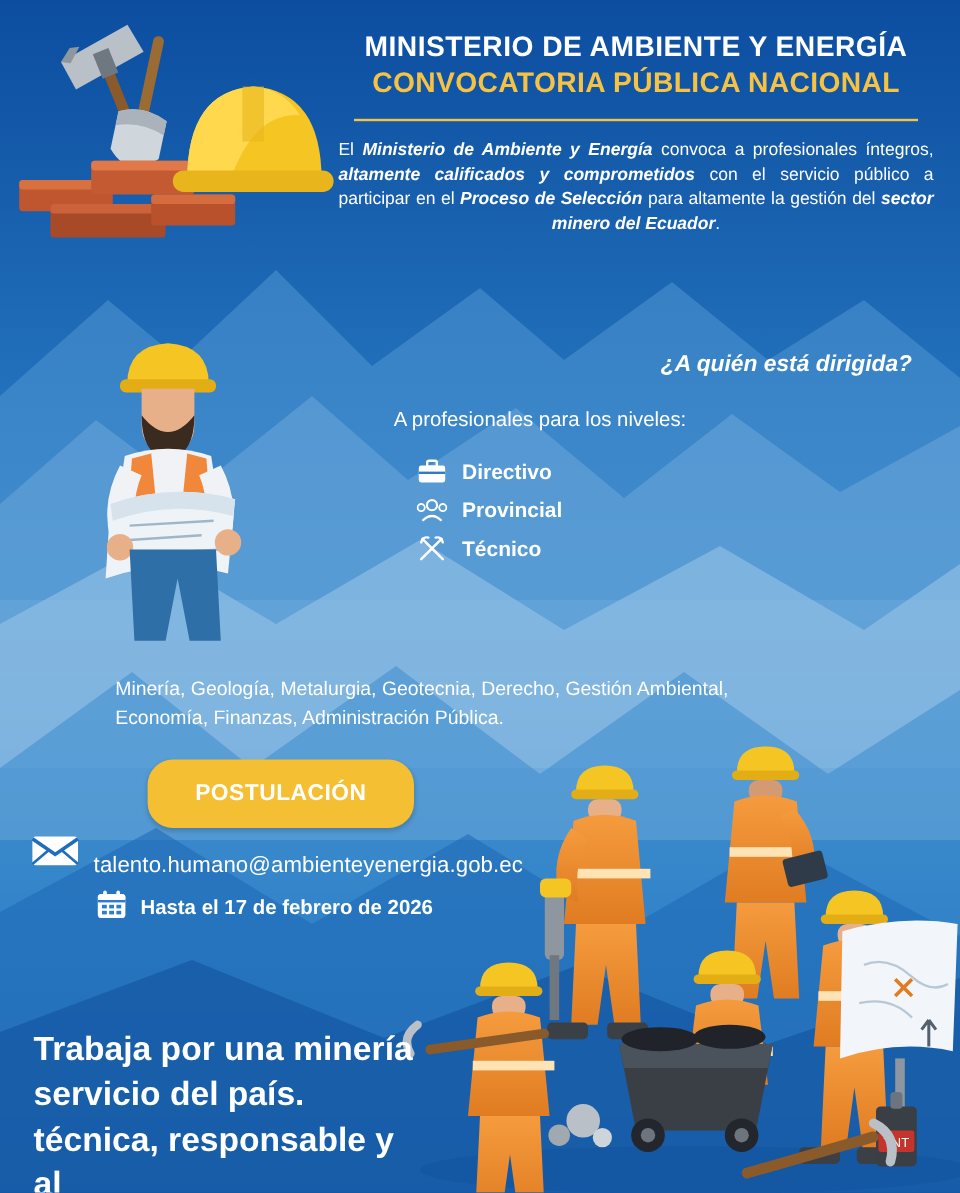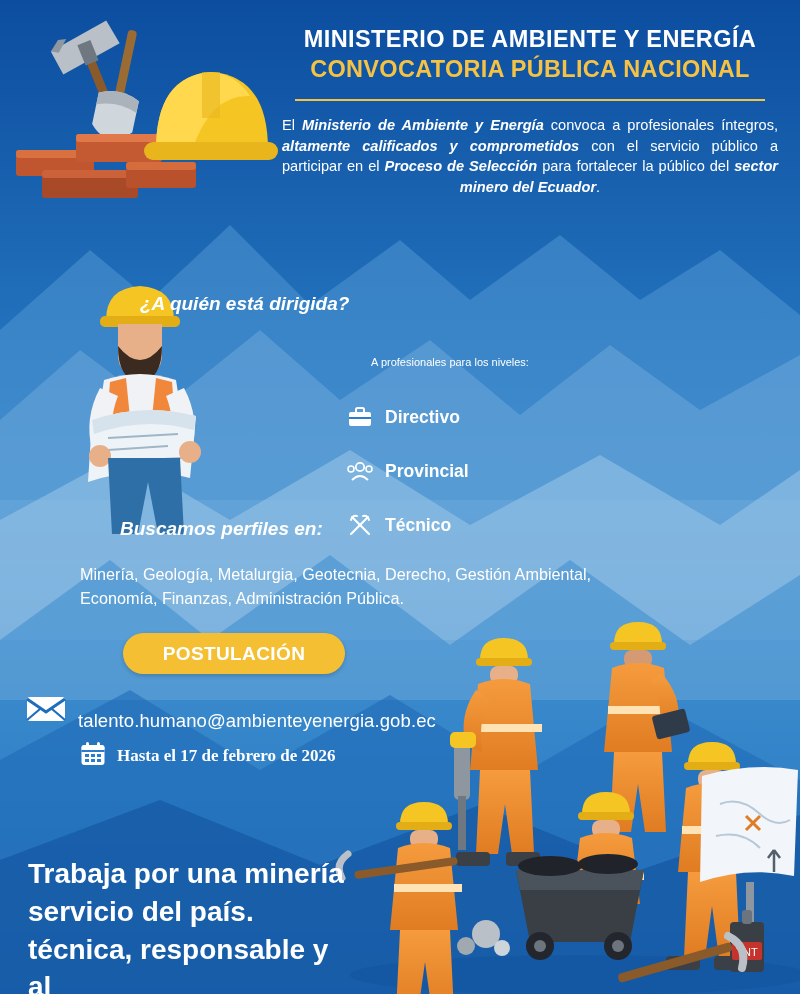--- a/index.html
+++ b/index.html
@@ -74,49 +74,48 @@
   }
   .intro b { font-weight: bold; font-style: italic; }
 
   
   .sec-title {
     position: absolute;
     font-size: 19px;
     font-weight: bold;
     font-style: italic;
     color: #ffffff;
-    text-align: left;
+    text-align: right;
     width: 100%;
   }
   .dirigida {
     top: 293px;
     left: 140px;
     width: 620px;
   }
   .sub-line {
     position: absolute;
-    top: 356px;
+    top: 340px;
     left: 140px;
     width: 620px;
     text-align: center;
-    font-size: 11px;
+    font-size: 17px;
     color: #ffffff;
   }
 
   .levels {
     position: absolute;
     top: 378px;
     left: 345px;
   }
   .level {
     display: flex;
     align-items: center;
     height: 30px;
     margin-bottom: 2px;
-    margin-top: 24px;
   }
   .level .lvl-icon {
     width: 30px;
     height: 26px;
     display: flex;
     align-items: center;
     justify-content: center;
     margin-right: 10px;
   }
   .level .lvl-label {
@@ -126,35 +125,35 @@
   }
 
   .perfiles {
     top: 518px;
     left: 120px;
     width: 620px;
   }
   .perfiles-text {
     position: absolute;
     top: 562px;
-    left: 80px;
+    left: 96px;
     width: 648px;
     font-size: 16.2px;
     line-height: 1.5;
     color: #ffffff;
     text-align: left;
   }
 
   
   .post-badge {
     position: absolute;
     top: 633px;
     left: 123px;
     width: 222px;
-    height: 41px;
+    height: 57px;
     background: #f5bf33;
     border-radius: 21px;
     display: flex;
     align-items: center;
     justify-content: center;
     box-shadow: 0 2px 4px rgba(0,0,0,0.18);
   }
   .post-badge span {
     color: #ffffff;
     font-size: 19px;
@@ -176,21 +175,20 @@
     letter-spacing: 0.1px;
     margin-top: 20px;
   }
 
   .date-row {
     position: absolute;
     top: 741px;
     left: 80px;
     display: flex;
     align-items: center;
-    font-family: Liberation Serif, serif;
   }
   .date-row .cal-icon { margin-right: 11px; }
   .date-text {
     font-size: 17px;
     font-weight: bold;
     color: #ffffff;
   }
 
   .slogan {
     position: absolute;
@@ -271,21 +269,21 @@
       <path d="M150,140 Q150,66 205,62 Q230,64 244,86 Q205,84 186,140 Z" fill="#ffd84d"></path>
       <rect x="138" y="132" width="134" height="18" rx="9" fill="#e8b51c"></rect>
       <path d="M196,62 L214,62 L214,108 L196,108 Z" fill="#e8b51c" opacity="0.6"></path>
     </g>
   </svg>
 
   <div class="header">
     <div class="title-1">MINISTERIO DE AMBIENTE Y ENERGÍA</div>
     <div class="title-2">CONVOCATORIA PÚBLICA NACIONAL</div>
     <div class="rule"></div>
-    <p class="intro"><span>El </span><b>Ministerio de Ambiente y Energía</b><span> convoca a profesionales íntegros, </span><b>altamente calificados y comprometidos</b><span> con el servicio público a participar en el </span><b>Proceso de Selección</b><span> para fortalecer la público del </span><b>sector minero del Ecuador</b><span>.</span></p>
+    <p class="intro"><span>El </span><b>Ministerio de Ambiente y Energía</b><span> convoca a profesionales íntegros, </span><b>altamente calificados y comprometidos</b><span> con el servicio público a participar en el </span><b>Proceso de Selección</b><span> para altamente la gestión del </span><b>sector minero del Ecuador</b><span>.</span></p>
   </div>
 
   <svg class="illus illus-engineer" width="230" height="270" viewBox="0 0 230 270">
 
     <path d="M58,52 Q58,20 92,18 Q126,20 126,52 Z" fill="#f5c623"></path>
     <rect x="52" y="48" width="80" height="11" rx="5" fill="#e3ad16"></rect>
 
     <path d="M70,56 h44 v30 q0,22 -22,22 q-22,0 -22,-22 Z" fill="#e8b089"></path>
 
     <path d="M70,78 q22,28 44,0 q0,34 -22,36 q-22,-2 -22,-36 Z" fill="#3a2a20"></path>
@@ -348,21 +346,20 @@
           <line x1="3" y1="21" x2="20" y2="4" stroke="#ffffff" stroke-width="2.1" stroke-linecap="round"></line>
           <line x1="21" y1="21" x2="4" y2="4" stroke="#ffffff" stroke-width="2.1" stroke-linecap="round"></line>
           <path d="M15,3 q5,-1 6,4" fill="none" stroke="#ffffff" stroke-width="2" stroke-linecap="round"></path>
           <path d="M9,3 q-5,-1 -6,4" fill="none" stroke="#ffffff" stroke-width="2" stroke-linecap="round"></path>
         </svg>
       </span>
       <span class="lvl-label">Técnico</span>
     </div>
   </div>
 
-  <div class="sec-title perfiles">Buscamos perfiles en:</div>
   <div class="perfiles-text">
     <div>Minería, Geología, Metalurgia, Geotecnia, Derecho, Gestión Ambiental,</div>
     <div>Economía, Finanzas, Administración Pública.</div>
   </div>
 
   <svg class="illus illus-crew" width="470" height="394" viewBox="0 0 470 394">
     <defs>
       <linearGradient id="suit" x1="0" y1="0" x2="0" y2="1">
         <stop offset="0%" stop-color="#f59b3e"></stop>
         <stop offset="100%" stop-color="#e07c22"></stop>

